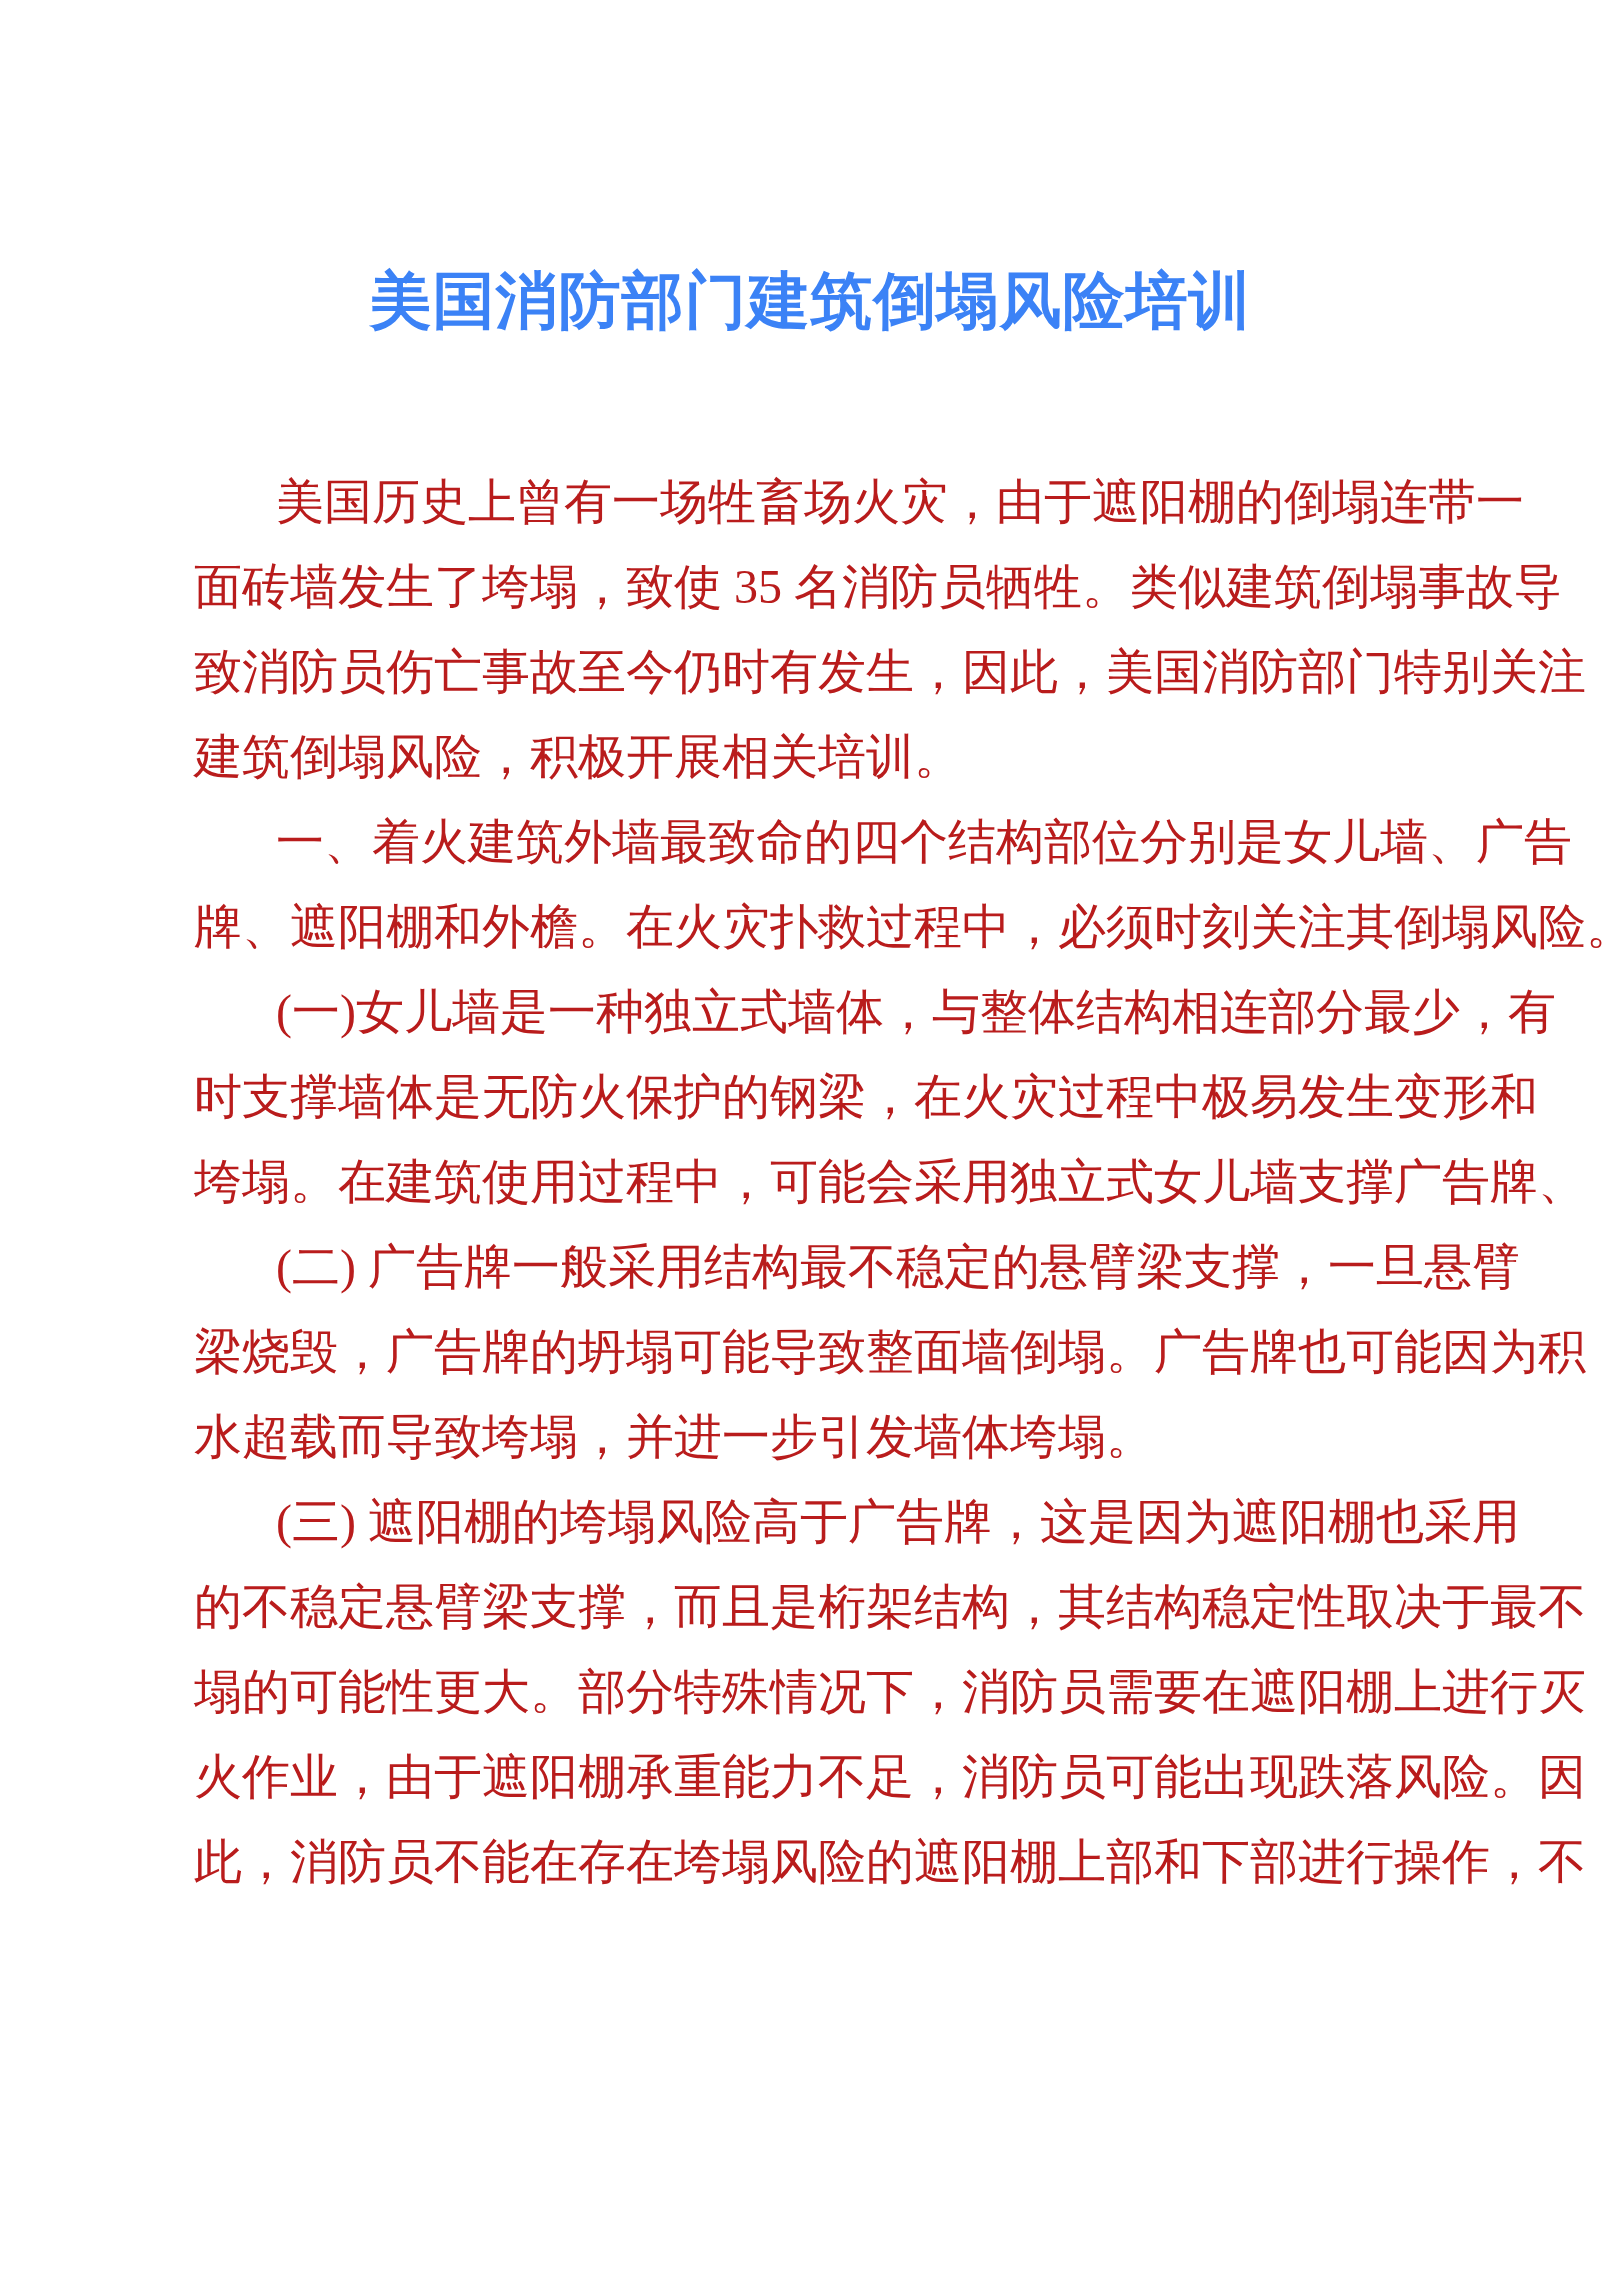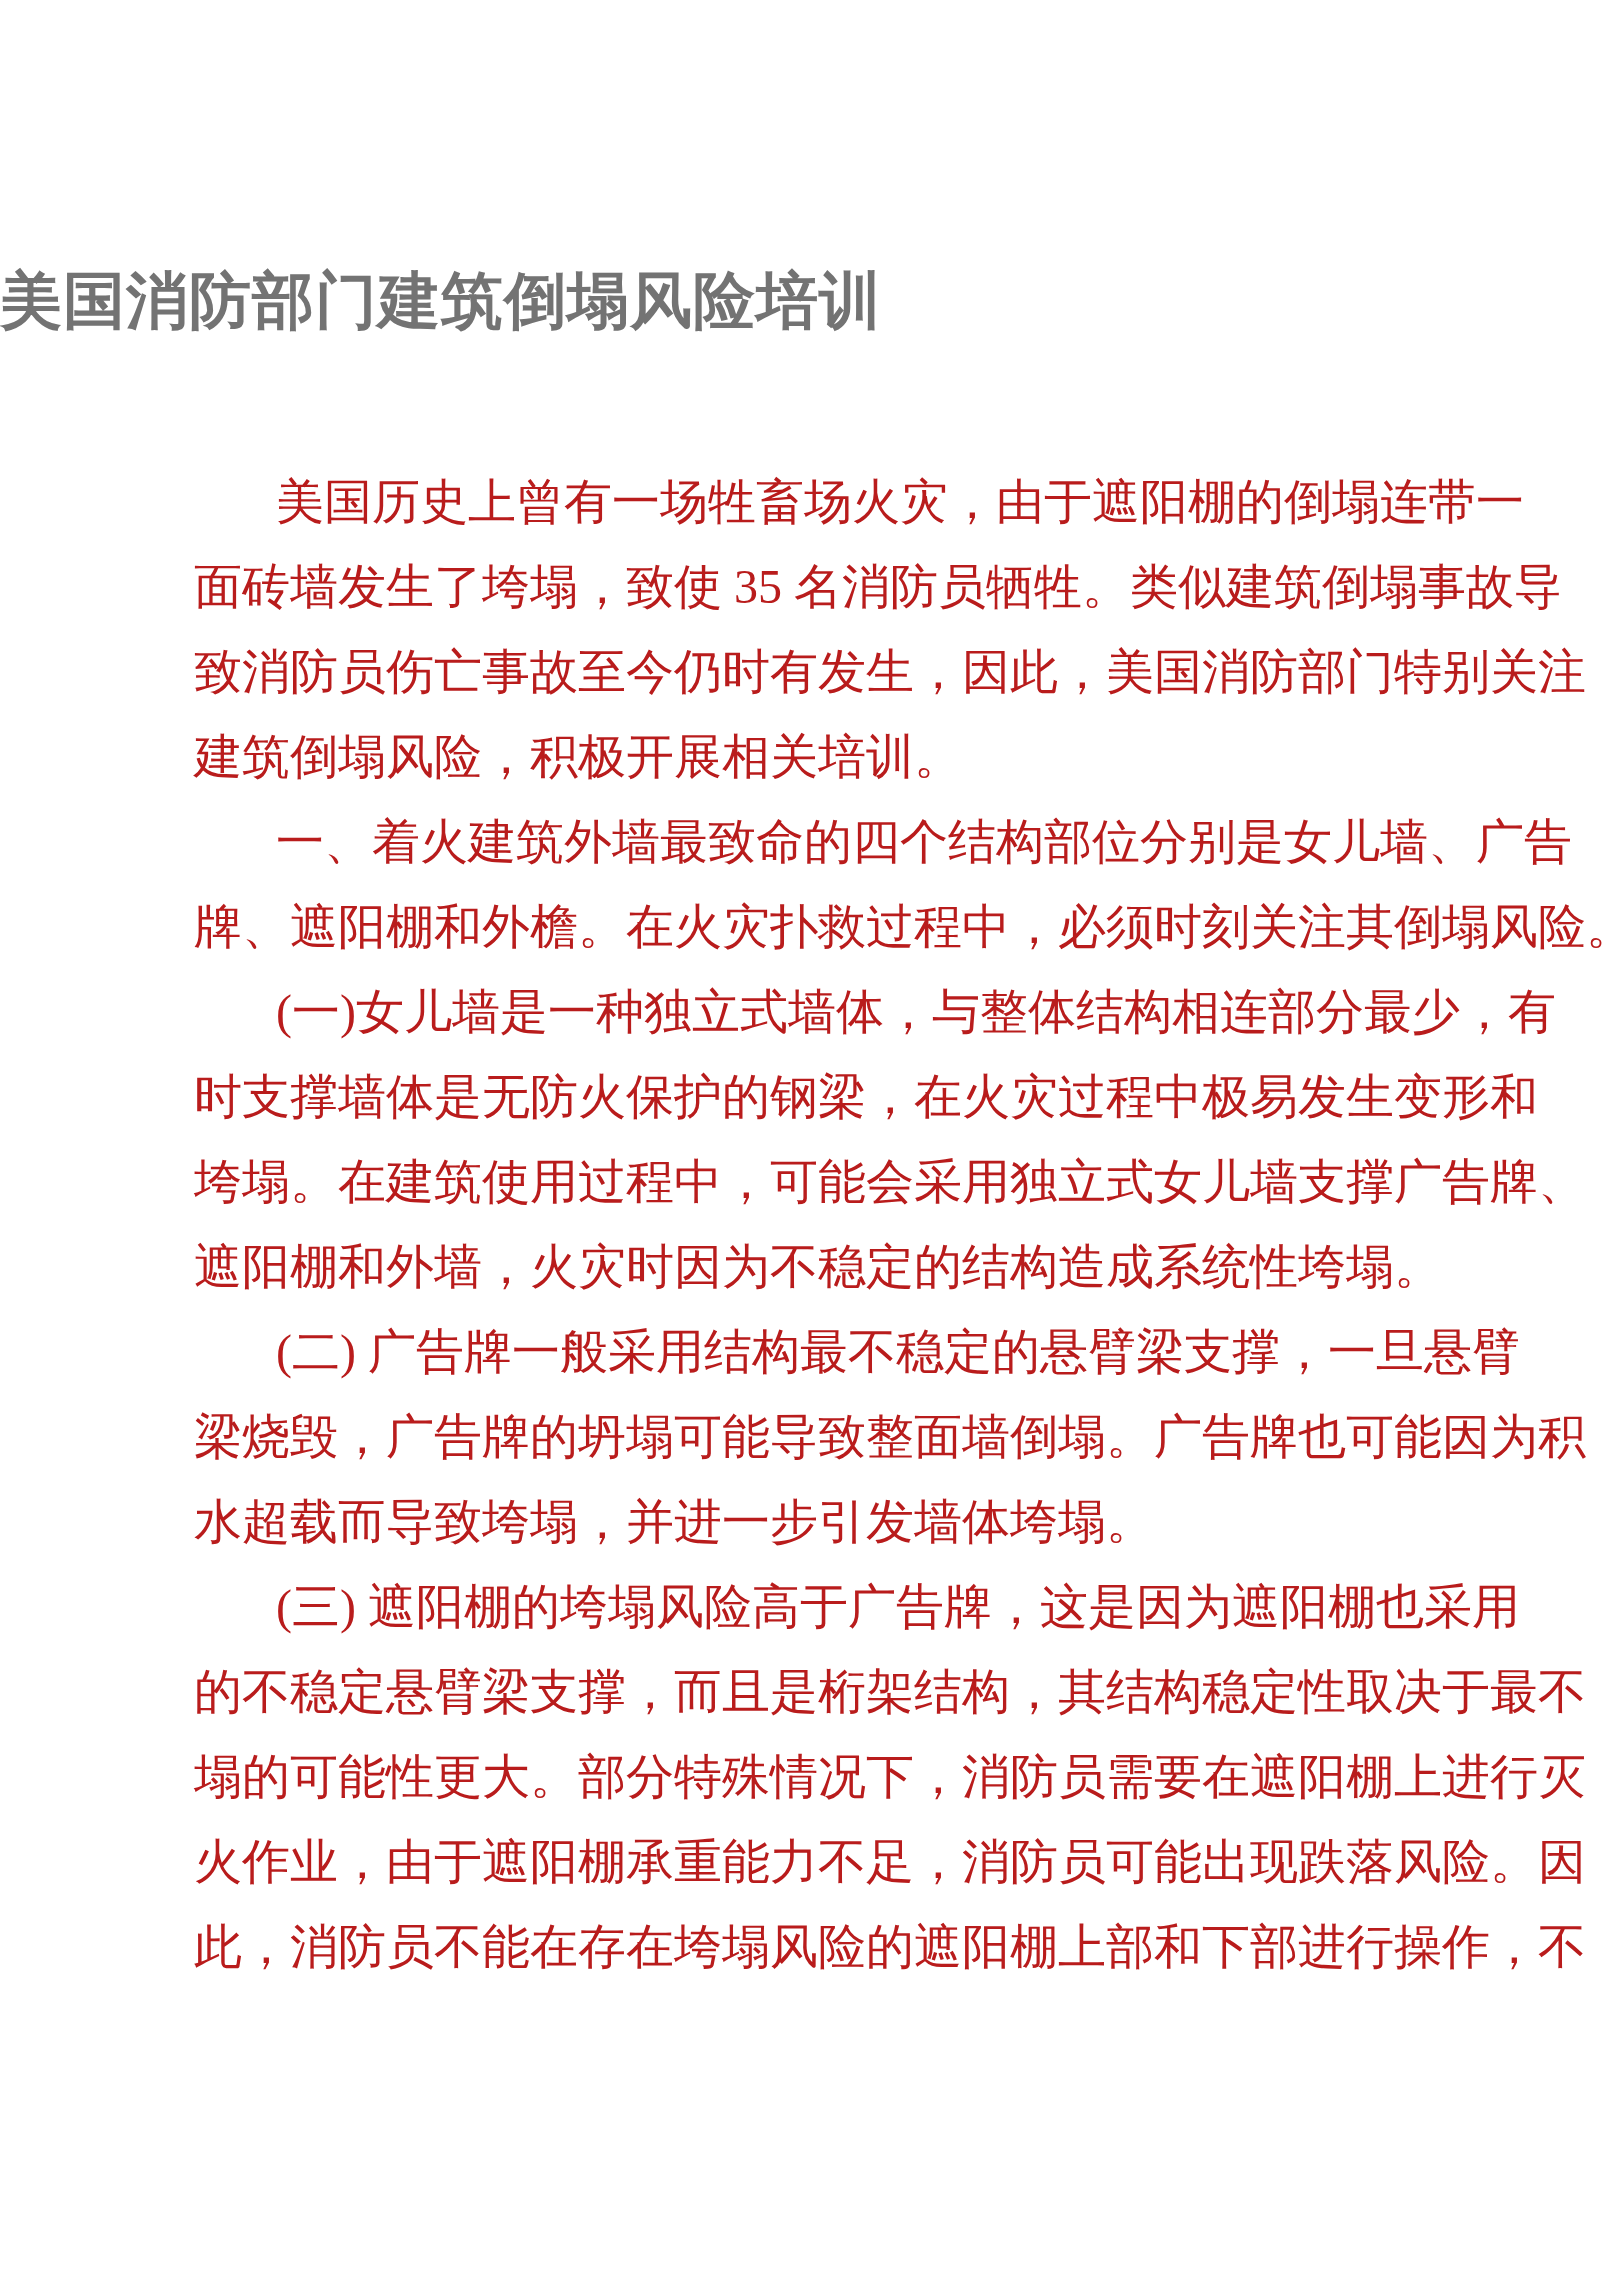--- a/index.html
+++ b/index.html
@@ -13,26 +13,27 @@
     height: 2293px;
     background: #ffffff;
     color: #000000;
     overflow: hidden;
   }
   .doc-title {
     position: absolute;
     top: 257px;
     left: 0;
     width: 100%;
+    text-align: center;
     font-family: "Liberation Sans", sans-serif;
     font-weight: bold;
     font-size: 62px;
     line-height: 88px;
     letter-spacing: 1px;
-    color: #737373;
+    color: #3b82f6;
     white-space: nowrap;
   }
   .doc-body {
     position: absolute;
     top: 459px;
     left: 194px;
     width: 1237px;
   }
   .line {
     font-family: "Liberation Serif", sans-serif;
@@ -63,21 +64,20 @@
   <div class="doc-body">
     <div class="line indent">美国历史上曾有一场牲畜场火灾，由于遮阳棚的倒塌连带一</div>
     <div class="line">面砖墙发生了垮塌，致使 35 名消防员牺牲。类似建筑倒塌事故导</div>
     <div class="line">致消防员伤亡事故至今仍时有发生，因此，美国消防部门特别关注</div>
     <div class="line noStretch">建筑倒塌风险，积极开展相关培训。</div>
     <div class="line indent">一、着火建筑外墙最致命的四个结构部位分别是女儿墙、广告</div>
     <div class="line">牌、遮阳棚和外檐。在火灾扑救过程中，必须时刻关注其倒塌风险。</div>
     <div class="line indent">(一)女儿墙是一种独立式墙体，与整体结构相连部分最少，有</div>
     <div class="line">时支撑墙体是无防火保护的钢梁，在火灾过程中极易发生变形和</div>
     <div class="line">垮塌。在建筑使用过程中，可能会采用独立式女儿墙支撑广告牌、</div>
-    <div class="line noStretch">遮阳棚和外墙，火灾时因为不稳定的结构造成系统性垮塌。</div>
     <div class="line indent">(二) 广告牌一般采用结构最不稳定的悬臂梁支撑，一旦悬臂</div>
     <div class="line">梁烧毁，广告牌的坍塌可能导致整面墙倒塌。广告牌也可能因为积</div>
     <div class="line noStretch">水超载而导致垮塌，并进一步引发墙体垮塌。</div>
     <div class="line indent">(三) 遮阳棚的垮塌风险高于广告牌，这是因为遮阳棚也采用</div>
     <div class="line">的不稳定悬臂梁支撑，而且是桁架结构，其结构稳定性取决于最不</div>
     <div class="line">塌的可能性更大。部分特殊情况下，消防员需要在遮阳棚上进行灭</div>
     <div class="line">火作业，由于遮阳棚承重能力不足，消防员可能出现跌落风险。因</div>
     <div class="line">此，消防员不能在存在垮塌风险的遮阳棚上部和下部进行操作，不</div>
   </div>
 

